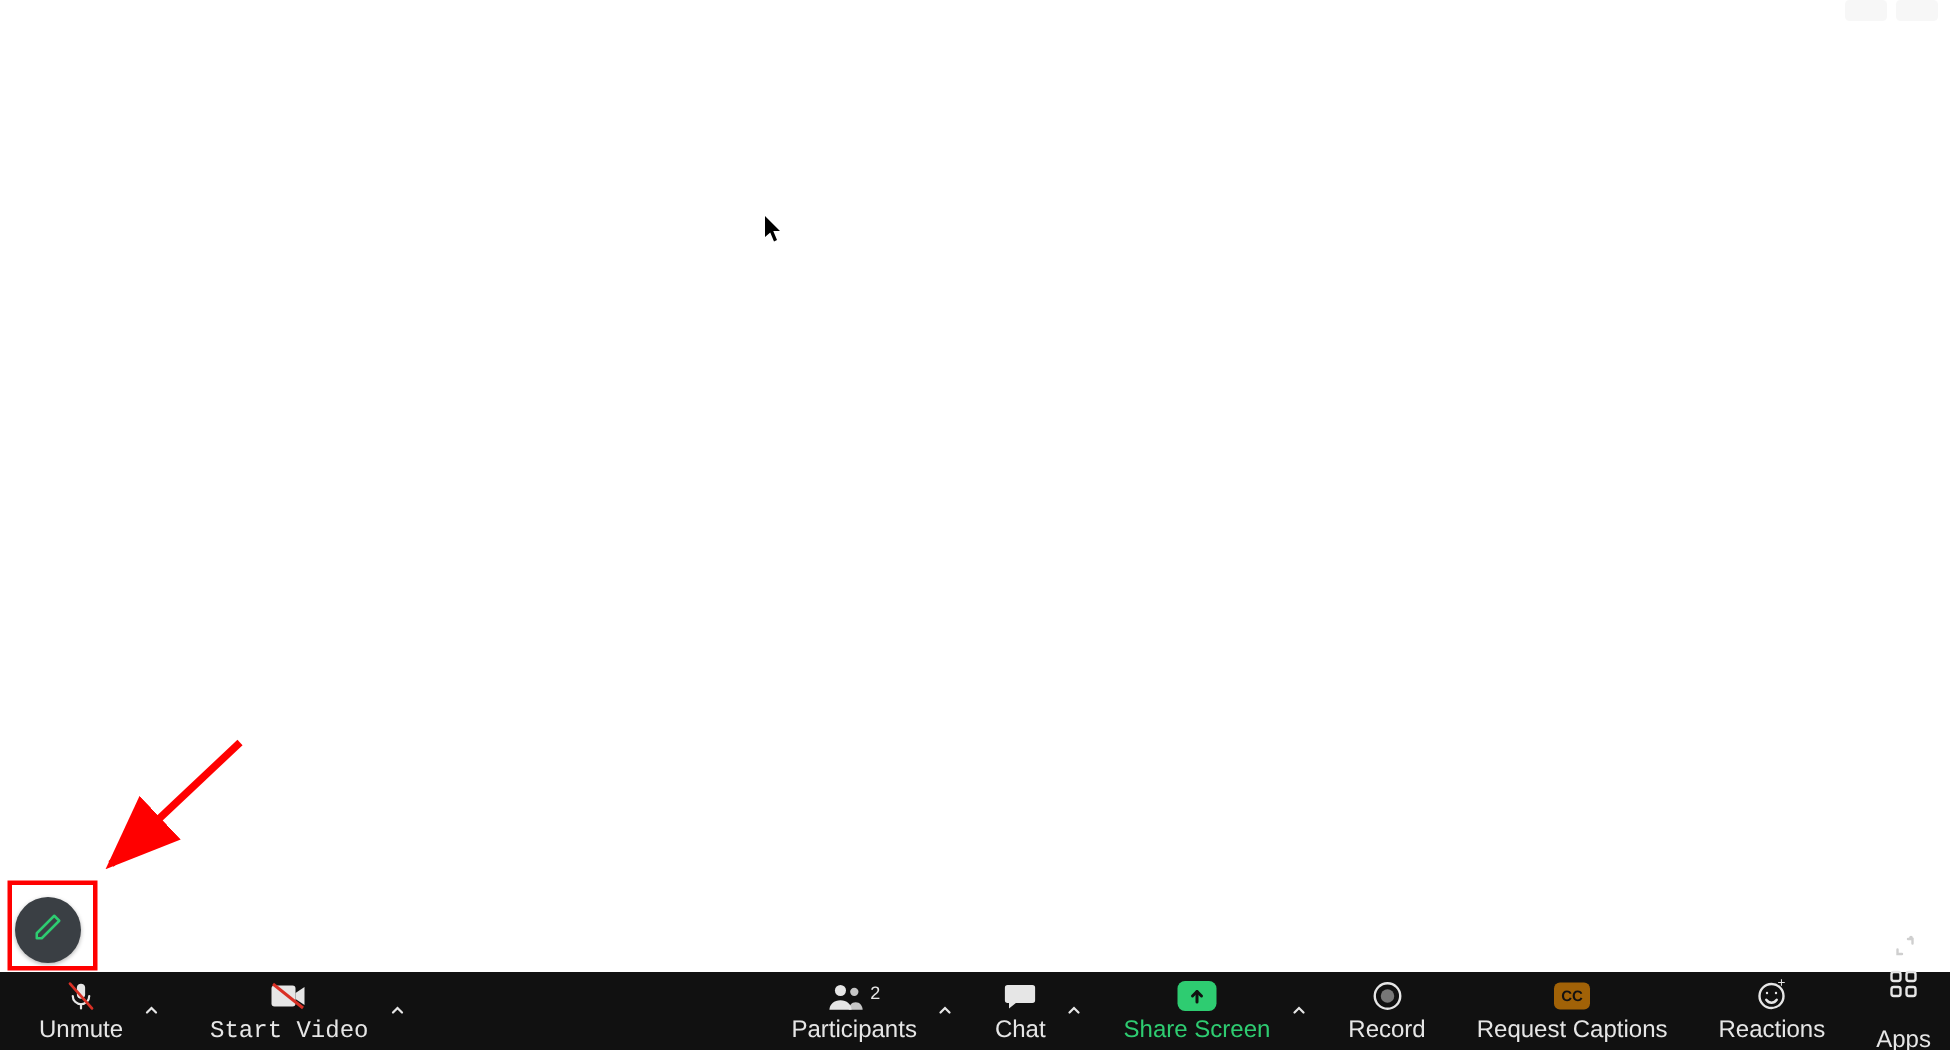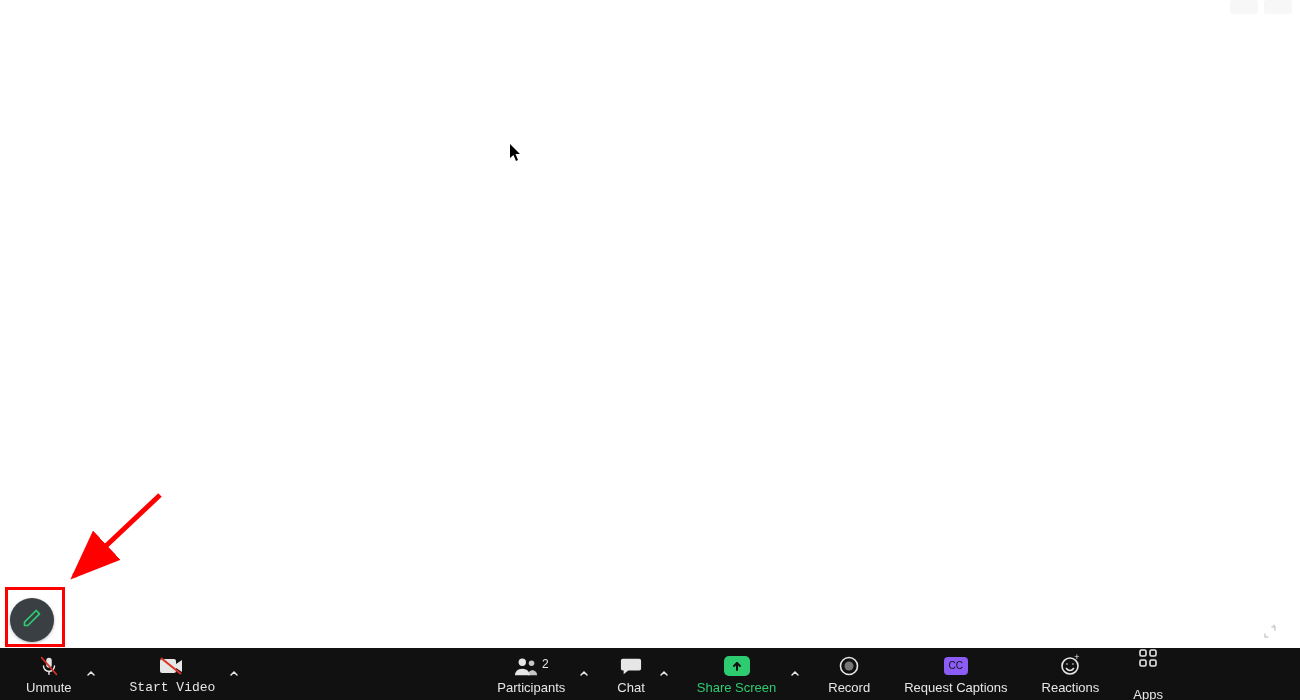--- a/index.html
+++ b/index.html
@@ -57,21 +57,21 @@
     align-items: center;
     justify-content: center;
     height: 100%;
     padding: 0 12px;
     cursor: default;
     color: #e6e6e6;
     position: relative;
   }
   .tb-btn .label {
     margin-top: 4px;
-    font-size: 13px;
+    font-size: 16px;
     line-height: 1;
     white-space: nowrap;
   }
   .tb-btn.green .label { color: #2ecc71; }
   .tb-btn .icon {
     width: 26px;
     height: 22px;
     display: flex;
     align-items: center;
     justify-content: center;
@@ -190,24 +190,24 @@
     border-radius: 5px;
     display: flex;
     align-items: center;
     justify-content: center;
   }
 
   .cc-box {
     width: 24px;
     height: 18px;
     border-radius: 4px;
-    background: #8b5cf6;
+    background: #a16207;
     color: #111111;
     font-size: 10px;
-    font-weight: 400;
+    font-weight: 700;
     display: flex;
     align-items: center;
     justify-content: center;
   }
 </style>
 </head>
 <body>
 
 <div class="top-right-ghost">
   <div class="pill"></div>

